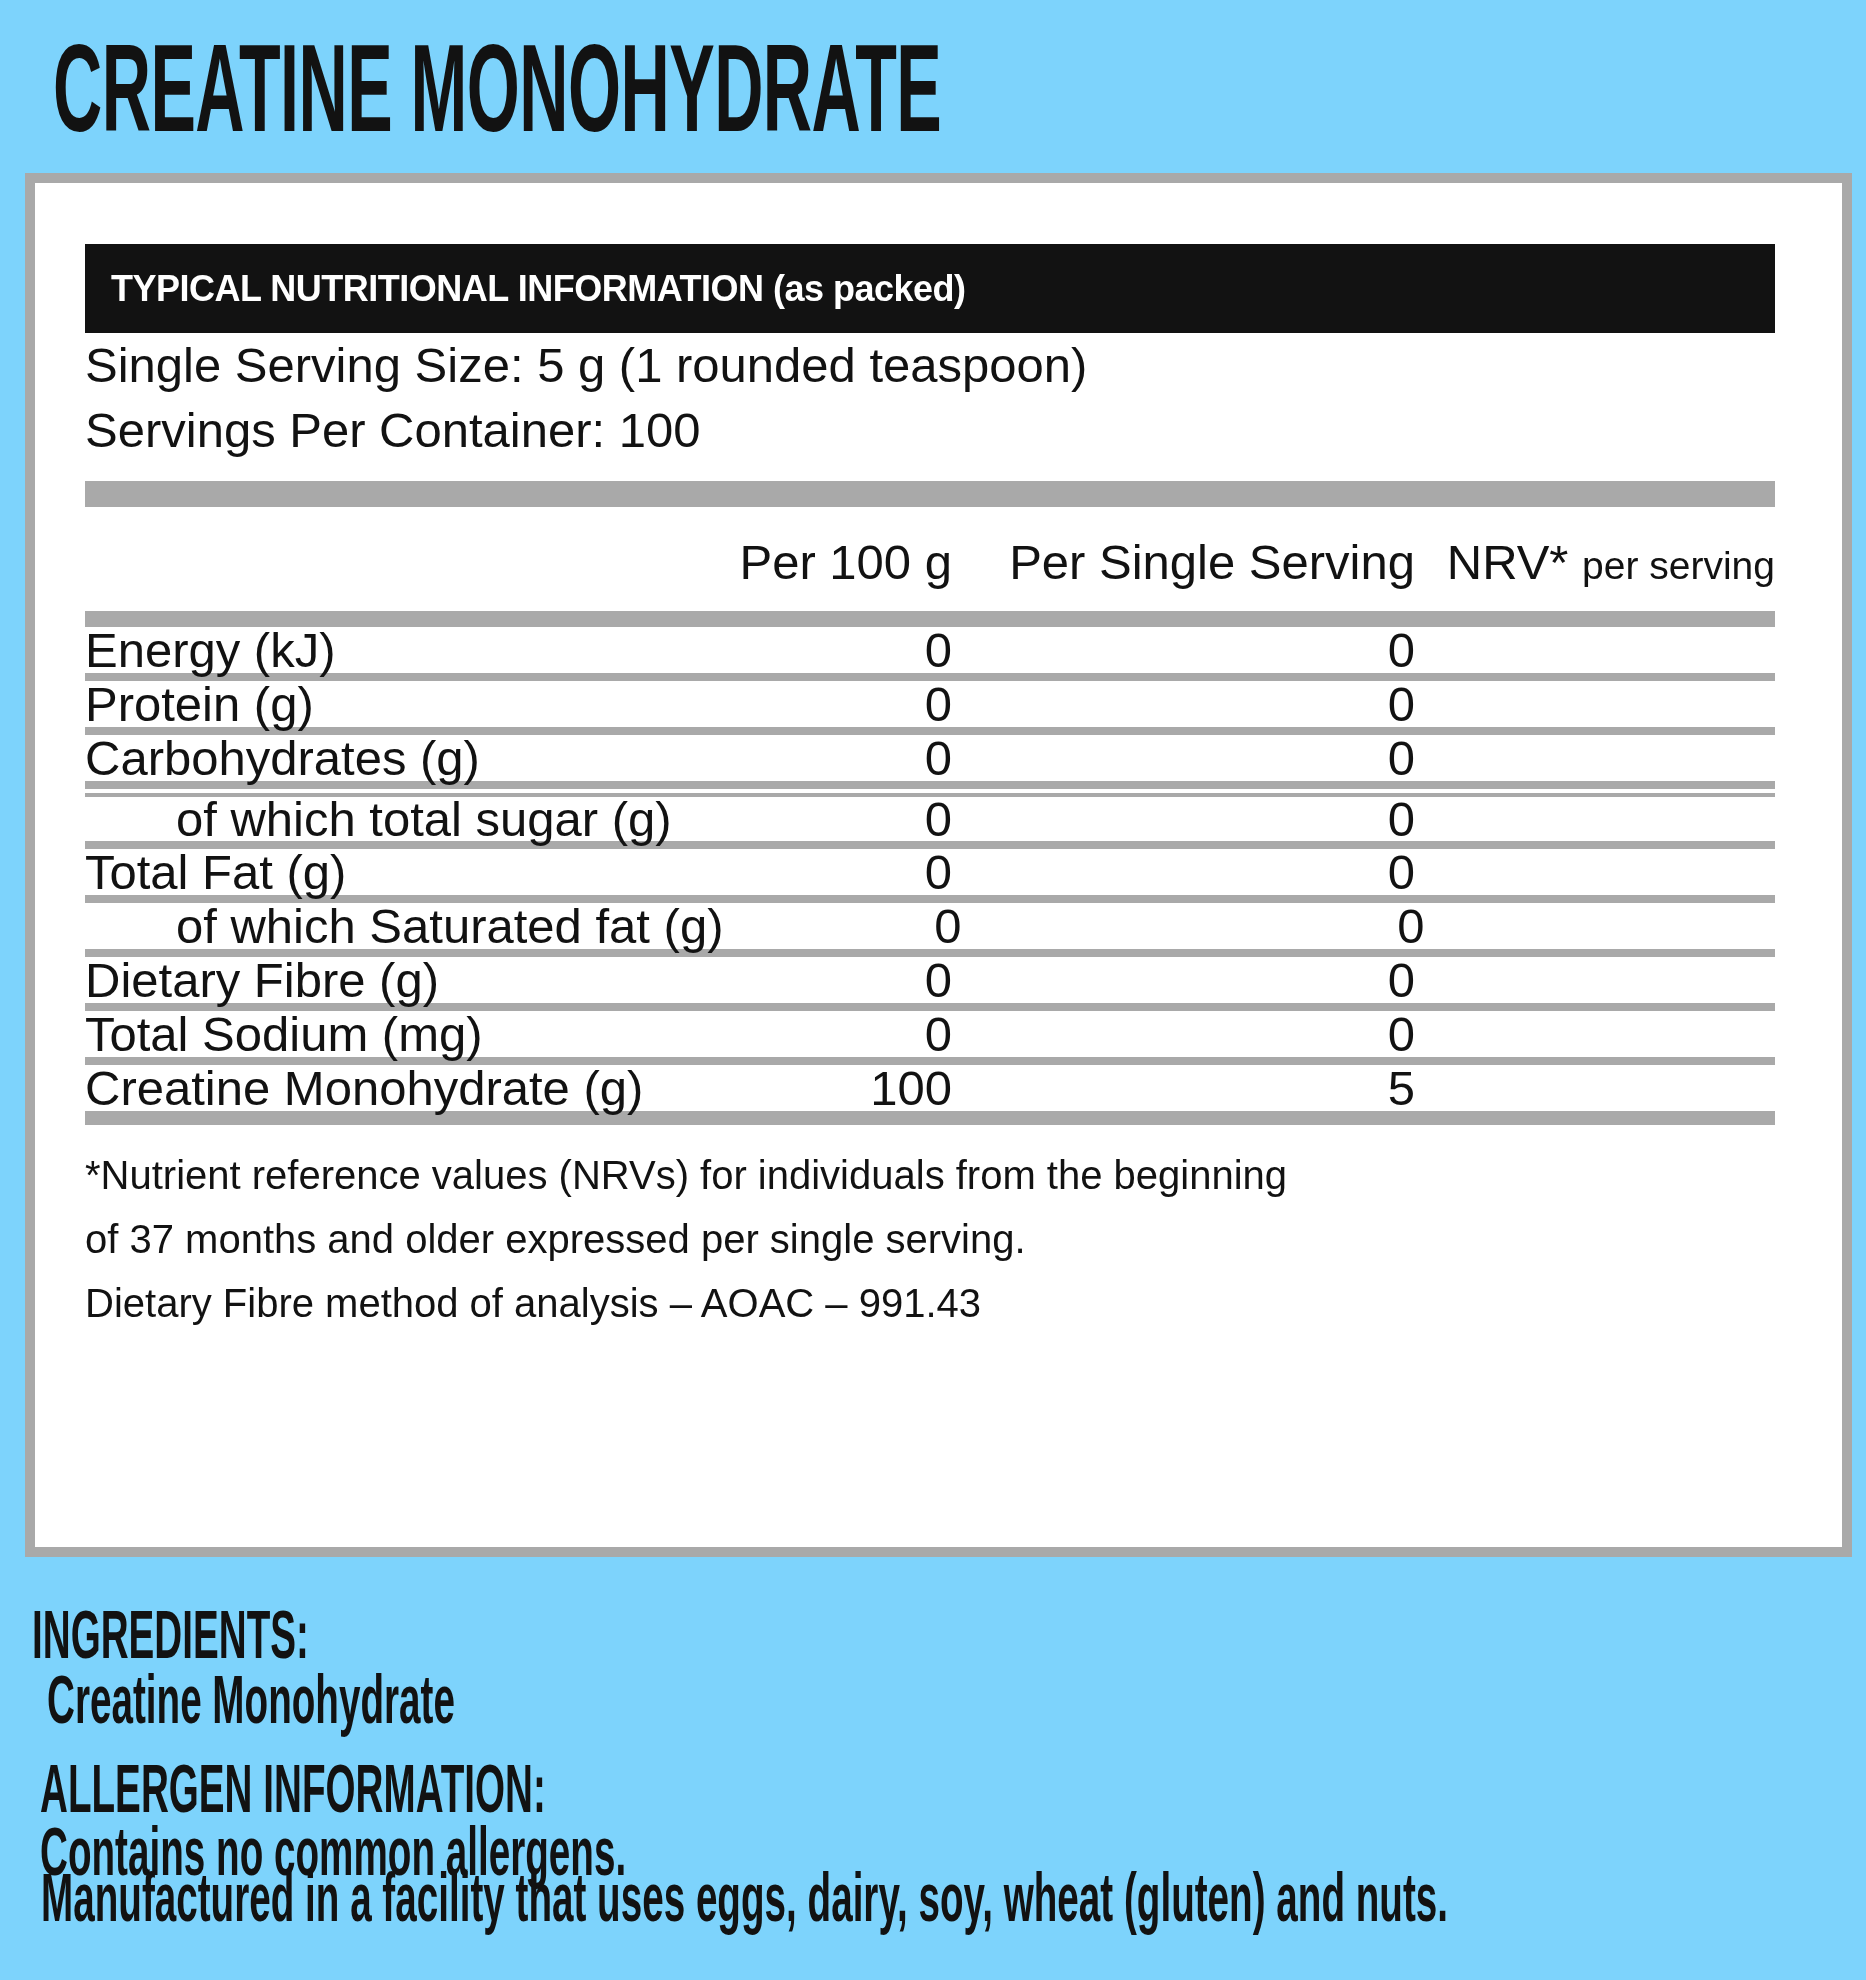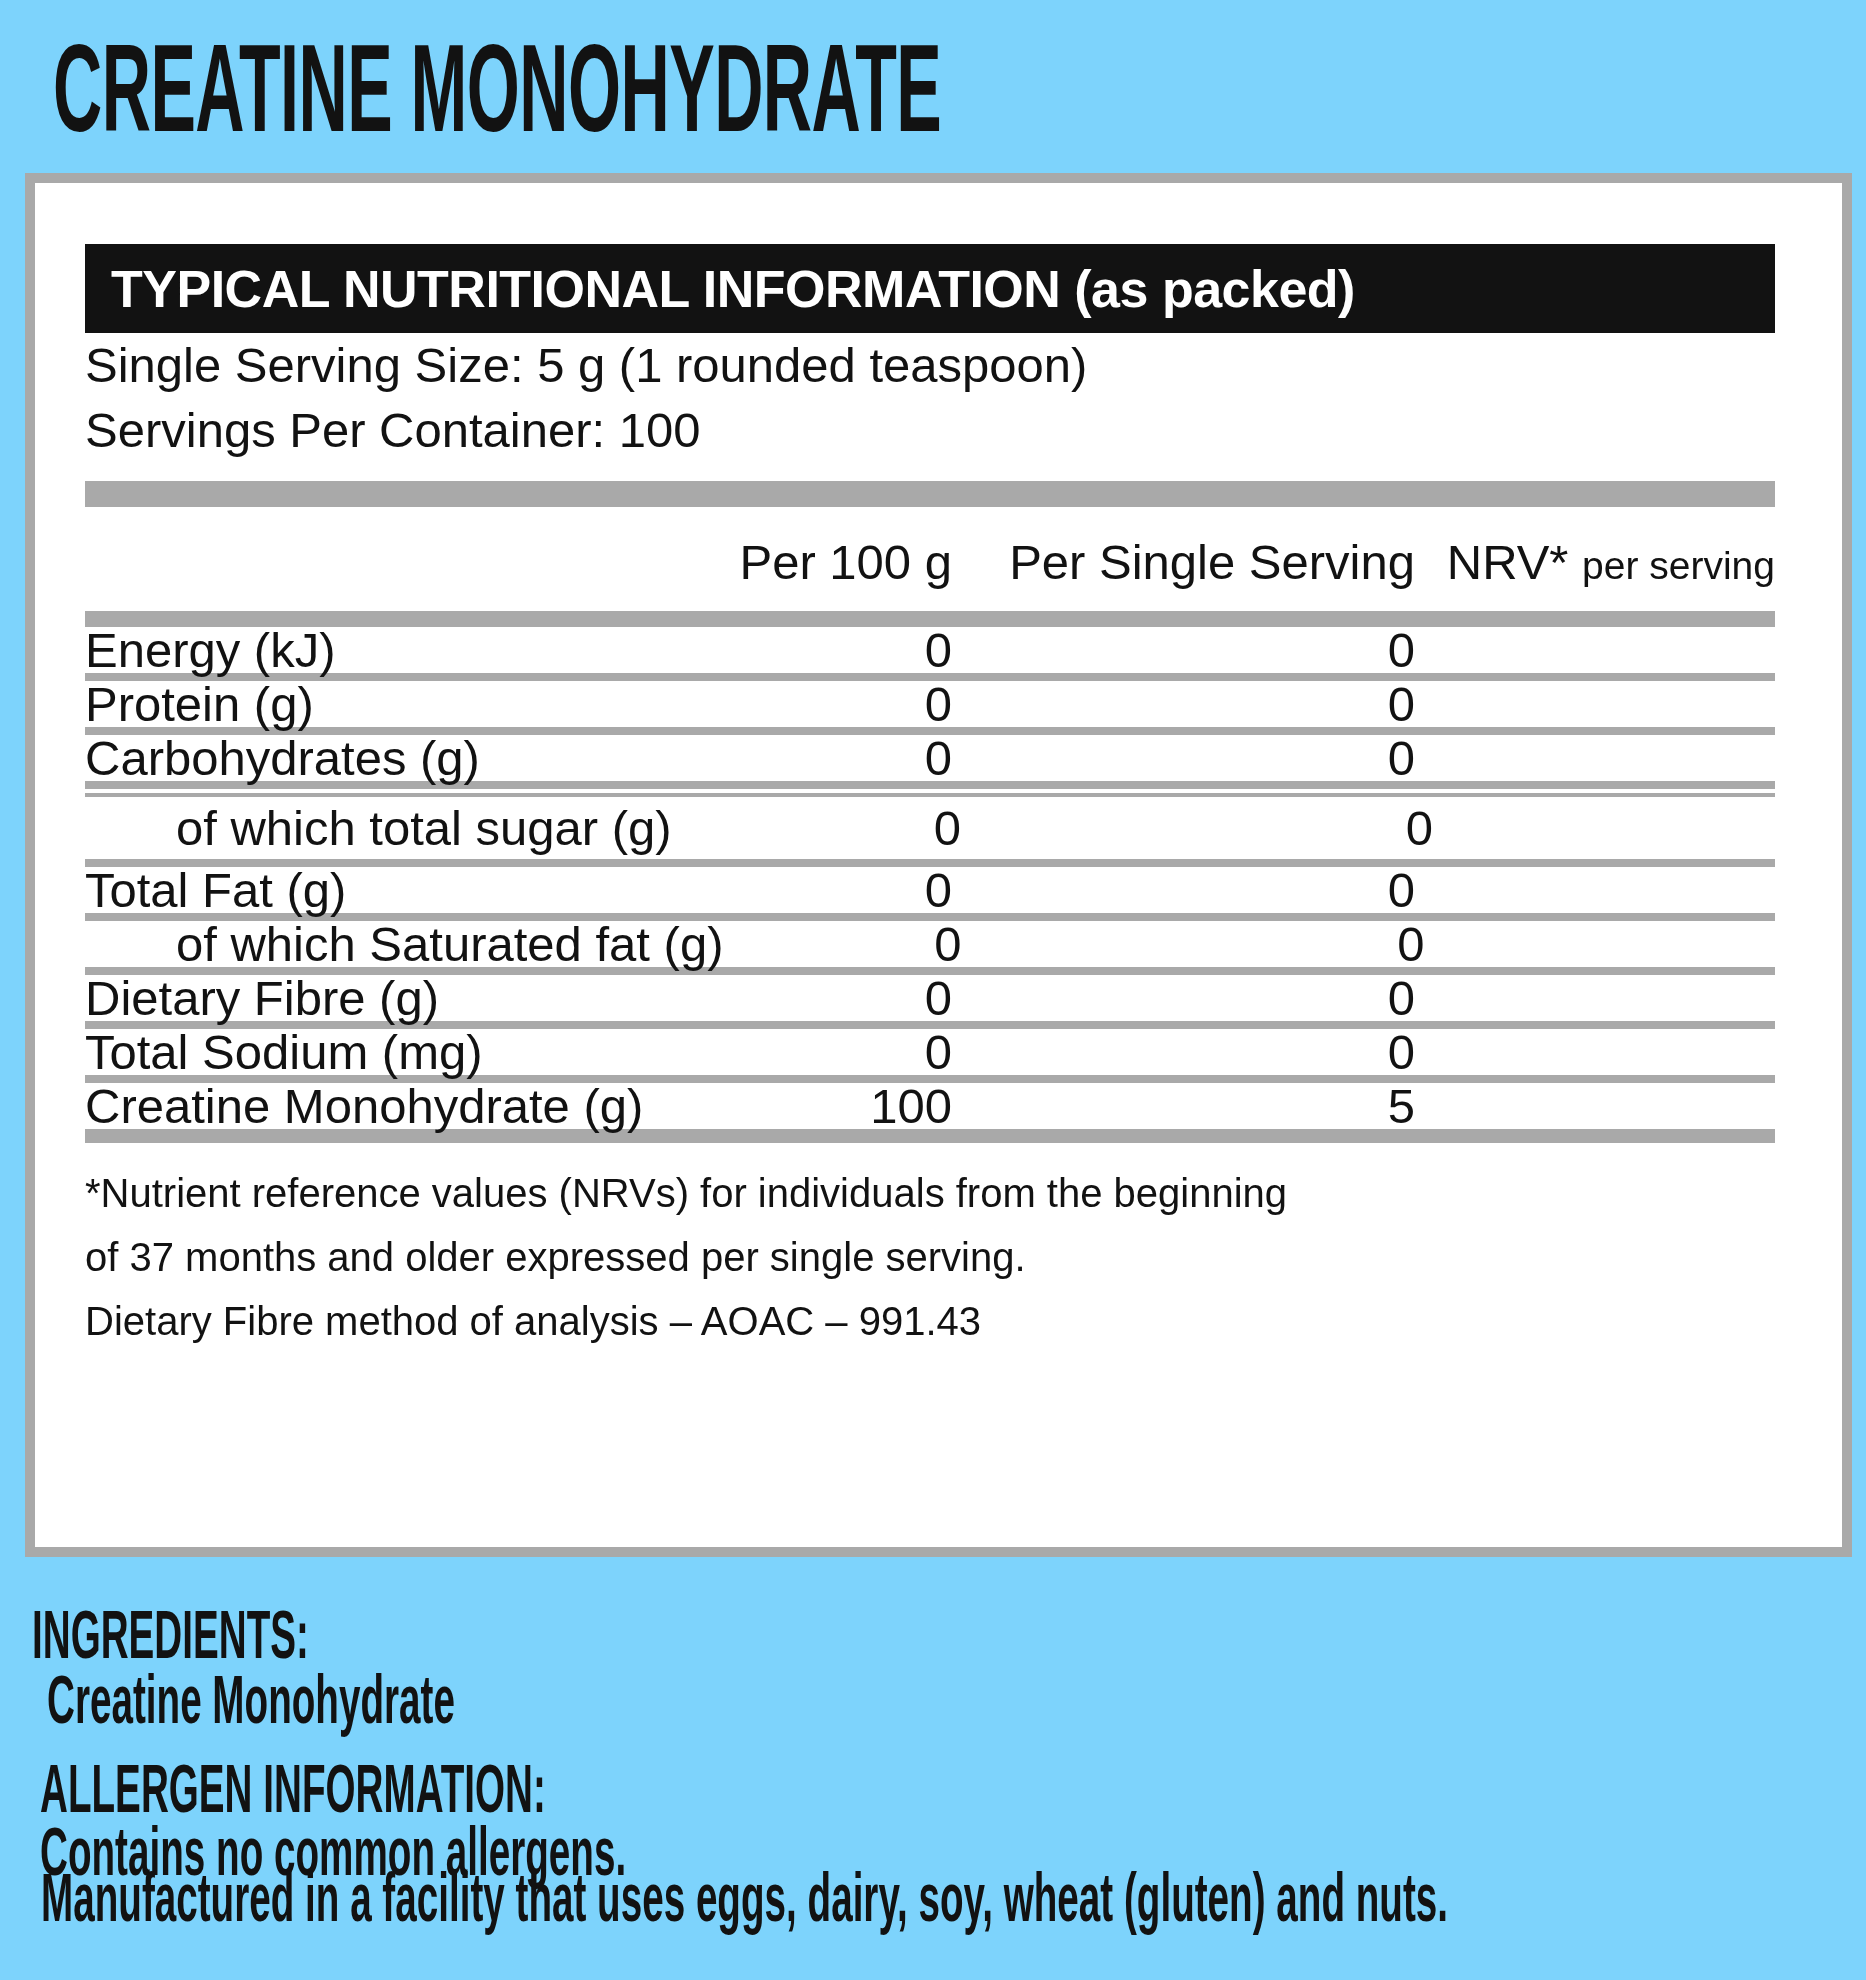--- a/index.html
+++ b/index.html
@@ -39,21 +39,21 @@
     box-sizing: border-box;
     background: #ffffff;
     padding: 0 67px 0 50px;
   }
   .black-bar {
     margin-top: 61px;
     height: 89px;
     background: #121212;
     color: #ffffff;
     font-weight: 700;
-    font-size: 52px;
+    font-size: 36px;
     display: flex;
     align-items: center;
     padding-left: 26px;
     letter-spacing: -0.5px;
     white-space: nowrap;
   }
   .serving-line {
     font-size: 49px;
     line-height: 65px;
     white-space: nowrap;
@@ -81,21 +81,21 @@
   .c-nrv { flex: 0 0 360px; text-align: right; white-space: nowrap; }
   .nrv-small { font-size: 39px; }
   .header-sep { height: 16px; background: #a9a9a9; }
   .trow {
     height: 46px;
     display: flex;
     align-items: center;
     font-size: 49px;
     color: #121212;
   }
-  .trow.short { height: 62px; gap: 9px; }
+  .trow.short { height: 44px; }
   .trow.indent .c-label { padding-left: 91px; }
   .sep { height: 8px; background: #a9a9a9; }
   .sep-gap { height: 4px; background: #ffffff; }
   .sep-thin { height: 4px; background: #a9a9a9; }
   .sep-bottom { height: 14px; background: #a9a9a9; }
   .footnote {
     margin-top: 18px;
     font-size: 40px;
     line-height: 64px;
     color: #121212;

